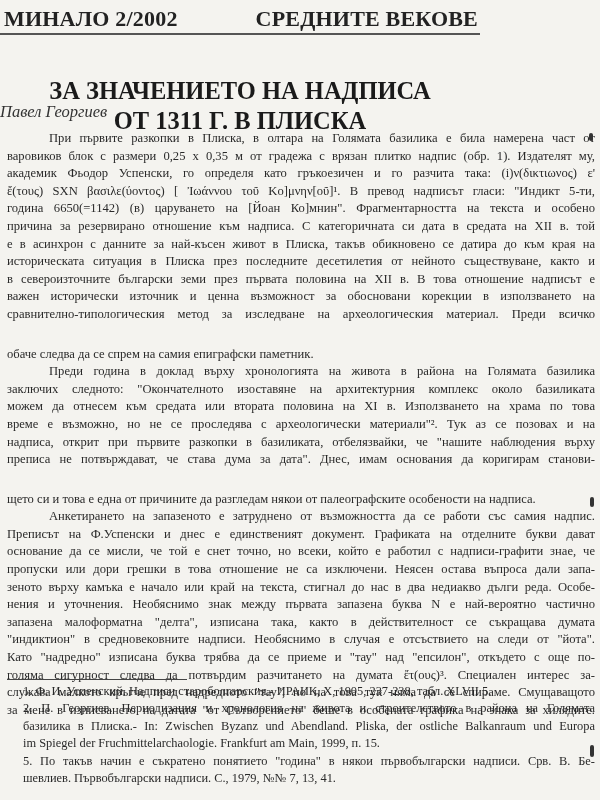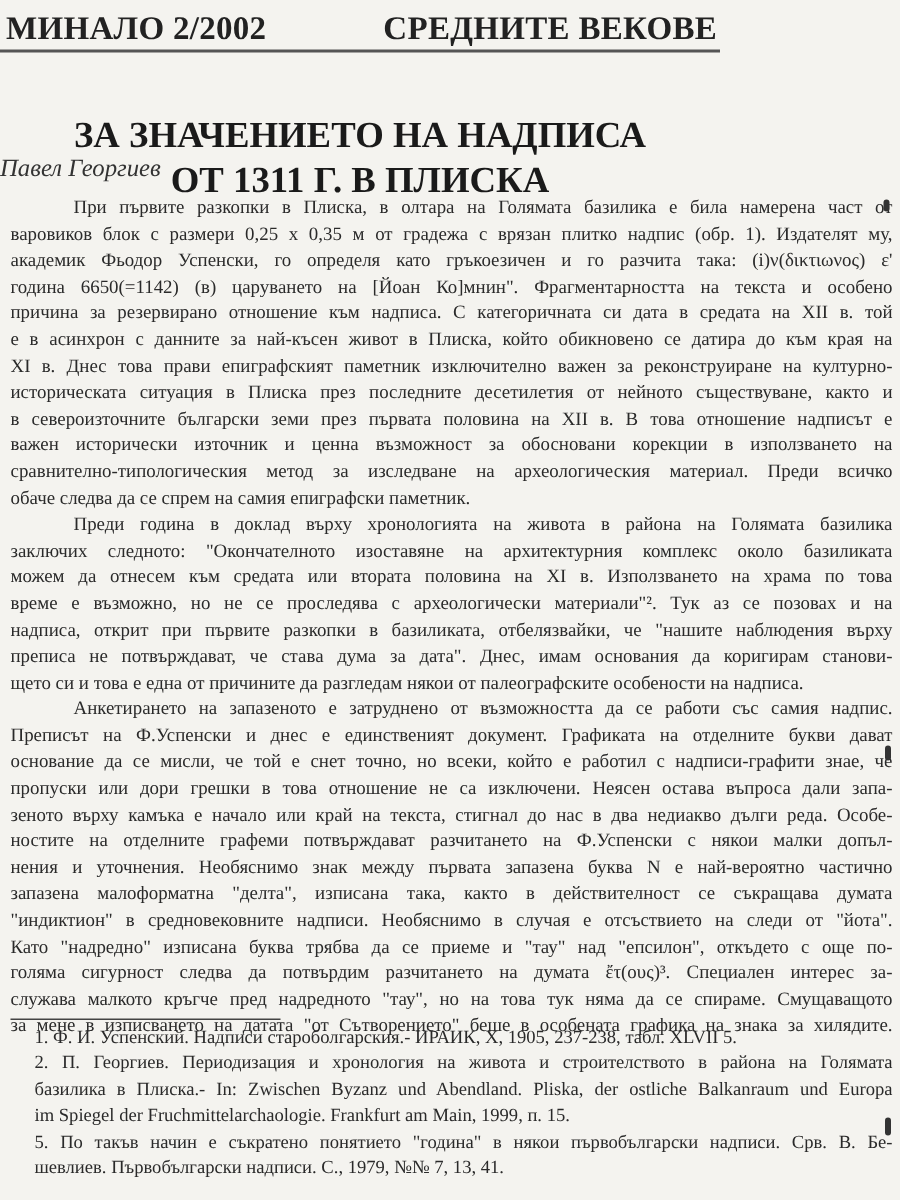--- a/index.html
+++ b/index.html
@@ -35,21 +35,21 @@
   .body-text {
     position: absolute; left: 7px; width: 588px; top: 130px;
     font-size: 12.6px; line-height: 17.6px; color: #2a2a2a;
     text-align: justify;
   }
   .body-text .line {
     display: block; white-space: nowrap; text-align: justify;
     text-align-last: justify; height: 17.6px; overflow: hidden;
   }
   .body-text .line.indent { padding-left: 42px; }
-  .body-text .line.last { text-align-last: left; }
+  .body-text .line.last { text-align-last: left; margin-top: 22px; }
   .fn-rule {
     position: absolute; left: 7px; top: 679px; width: 180px; height: 1px; background: #444;
   }
   .footnotes {
     position: absolute; left: 7px; width: 588px; top: 683px;
     font-size: 12.4px; line-height: 17.4px; color: #2a2a2a;
   }
   .footnotes .line {
     display: block; white-space: nowrap; text-align: justify;
     text-align-last: justify; height: 17.4px; overflow: hidden; margin-left: 16px;
@@ -76,42 +76,41 @@
     <div>ЗА ЗНАЧЕНИЕТО НА НАДПИСА</div>
     <div>ОТ 1311 Г. В ПЛИСКА</div>
   </div>
 
   <div class="author">Павел Георгиев</div>
 
   <div class="body-text" id="body-text">
       <span class="line indent">При първите разкопки в Плиска, в олтара на Голямата базилика е била намерена част от</span>
       <span class="line">варовиков блок с размери 0,25 х 0,35 м от градежа с врязан плитко надпис (обр. 1). Издателят му,</span>
       <span class="line">академик Фьодор Успенски, го определя като гръкоезичен и го разчита така: (i)ν(δικτιωνος)  ε'</span>
+      <span class="line">ἔ(τους) SXN βασιλε(ύοντος) [ Ἰωάννου τοῦ Κο]μνην[οῦ]¹. В превод надписът гласи: "Индикт 5-ти,</span>
       <span class="line">година 6650(=1142) (в) царуването на [Йоан Ко]мнин". Фрагментарността на текста и особено</span>
       <span class="line">причина за резервирано отношение към надписа. С категоричната си дата в средата на XII в. той</span>
-      <span class="line">е в асинхрон с данните за най-късен живот в Плиска, който обикновено се датира до към края на</span>
-      <span class="line">XI в. Днес това прави епиграфският паметник изключително важен за реконструиране на културно-</span>
+      <span class="line">е в асинхрон с данните за най-късен живот в Плиска, такъв обикновено се датира до към края на</span>
       <span class="line">историческата ситуация в Плиска през последните десетилетия от нейното съществуване, както и</span>
       <span class="line">в североизточните български земи през първата половина на XII в. В това отношение надписът е</span>
       <span class="line">важен исторически източник и ценна възможност за обосновани корекции в използването на</span>
       <span class="line">сравнително-типологическия метод за изследване на археологическия материал. Преди всичко</span>
       <span class="line last">обаче следва да се спрем на самия епиграфски паметник.</span>
       <span class="line indent">Преди година в доклад върху хронологията на живота в района на Голямата базилика</span>
       <span class="line">заключих следното: "Окончателното изоставяне на архитектурния комплекс около базиликата</span>
       <span class="line">можем да отнесем към средата или втората половина на XI в. Използването на храма по това</span>
       <span class="line">време е възможно, но не се проследява с археологически материали"². Тук аз се позовах и на</span>
       <span class="line">надписа, открит при първите разкопки в базиликата, отбелязвайки, че "нашите наблюдения върху</span>
       <span class="line">преписа не потвърждават, че става дума за дата". Днес, имам основания да коригирам станови-</span>
       <span class="line last">щето си и това е една от причините да разгледам някои от палеографските особености на надписа.</span>
       <span class="line indent">Анкетирането на запазеното е затруднено от възможността да се работи със самия надпис.</span>
       <span class="line">Преписът на Ф.Успенски и днес е единственият документ. Графиката на отделните букви дават</span>
       <span class="line">основание да се мисли, че той е снет точно, но всеки, който е работил с надписи-графити знае, че</span>
       <span class="line">пропуски или дори грешки в това отношение не са изключени. Неясен остава въпроса дали запа-</span>
       <span class="line">зеното върху камъка е начало или край на текста, стигнал до нас в два недиакво дълги реда. Особе-</span>
-      <span class="line">ностите на отделните графеми потвърждават разчитането на Ф.Успенски с някои малки допъл-</span>
       <span class="line">нения и уточнения. Необяснимо знак между първата запазена буква N е най-вероятно частично</span>
       <span class="line">запазена малоформатна "делта", изписана така, както в действителност се съкращава думата</span>
       <span class="line">"индиктион" в средновековните надписи. Необяснимо в случая е отсъствието на следи от "йота".</span>
       <span class="line">Като "надредно" изписана буква трябва да се приеме и "тау" над "епсилон", откъдето с още по-</span>
       <span class="line">голяма сигурност следва да потвърдим разчитането на думата ἔτ(ους)³.  Специален интерес за-</span>
       <span class="line">служава малкото кръгче пред надредното "тау", но на това тук няма да се спираме. Смущаващото</span>
       <span class="line">за мене в изписването на датата "от Сътворението" беше в особената графика на знака за хилядите.</span>
     </div>
 
   <div class="fn-rule"></div>

